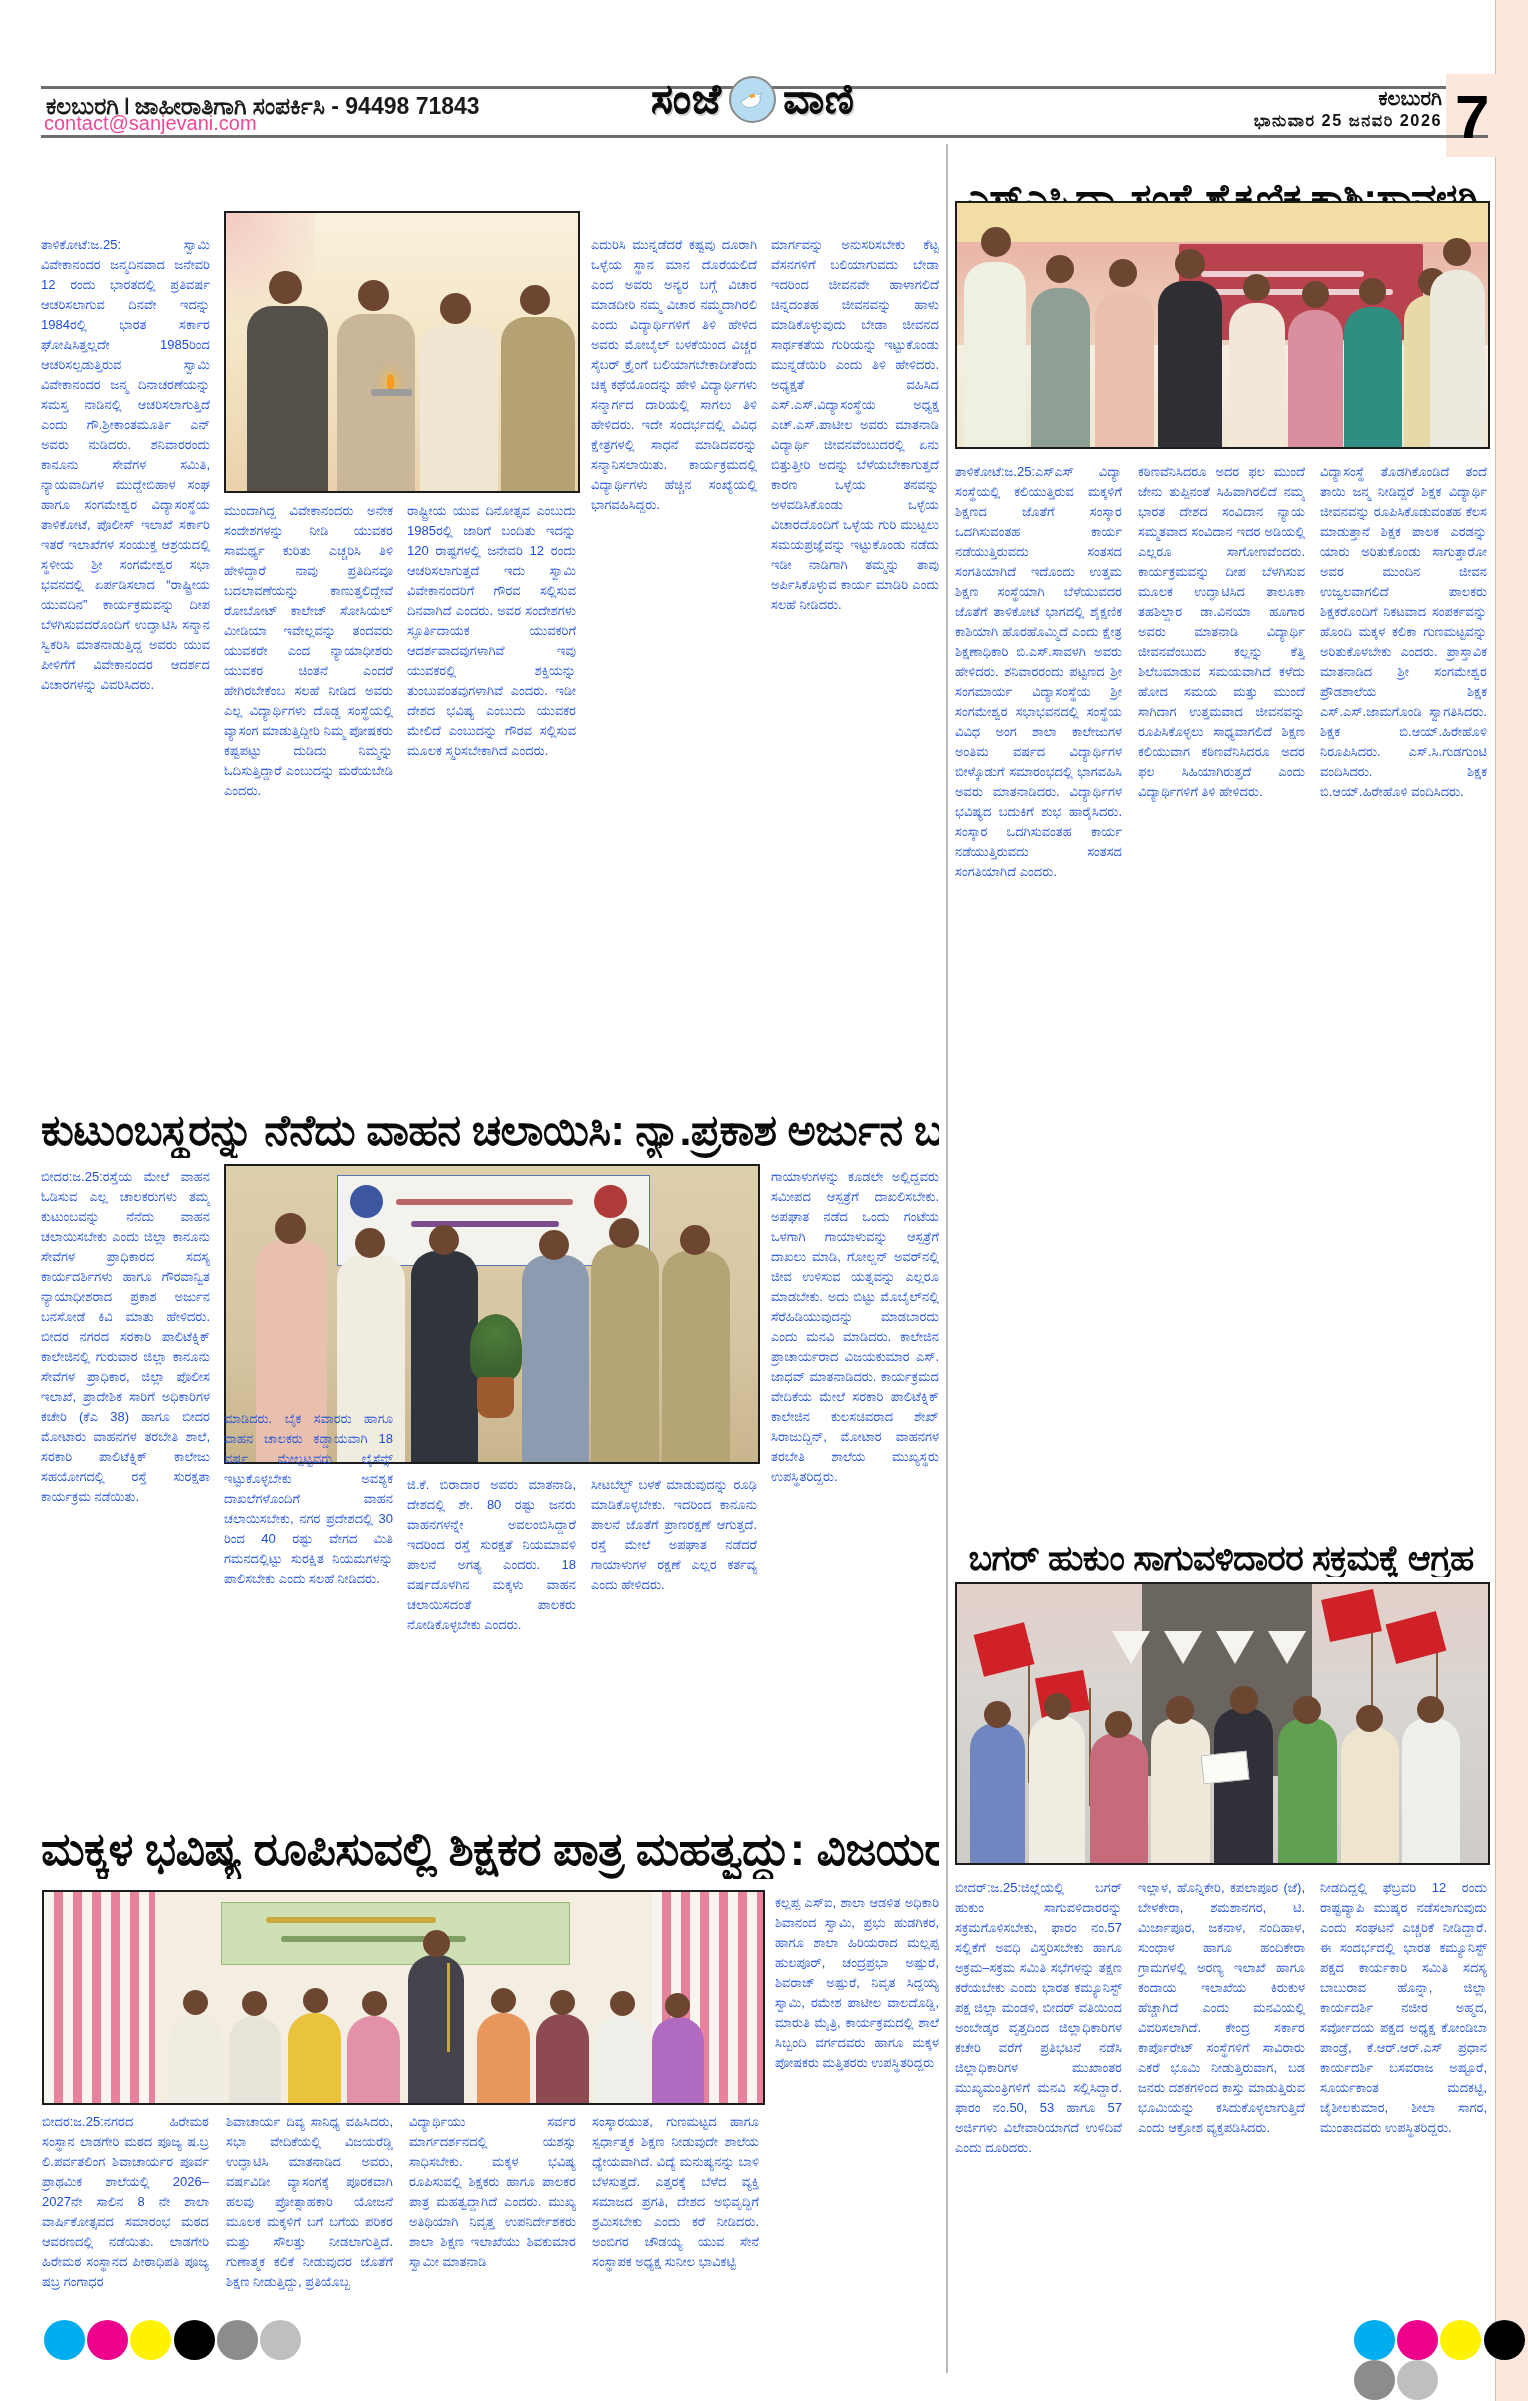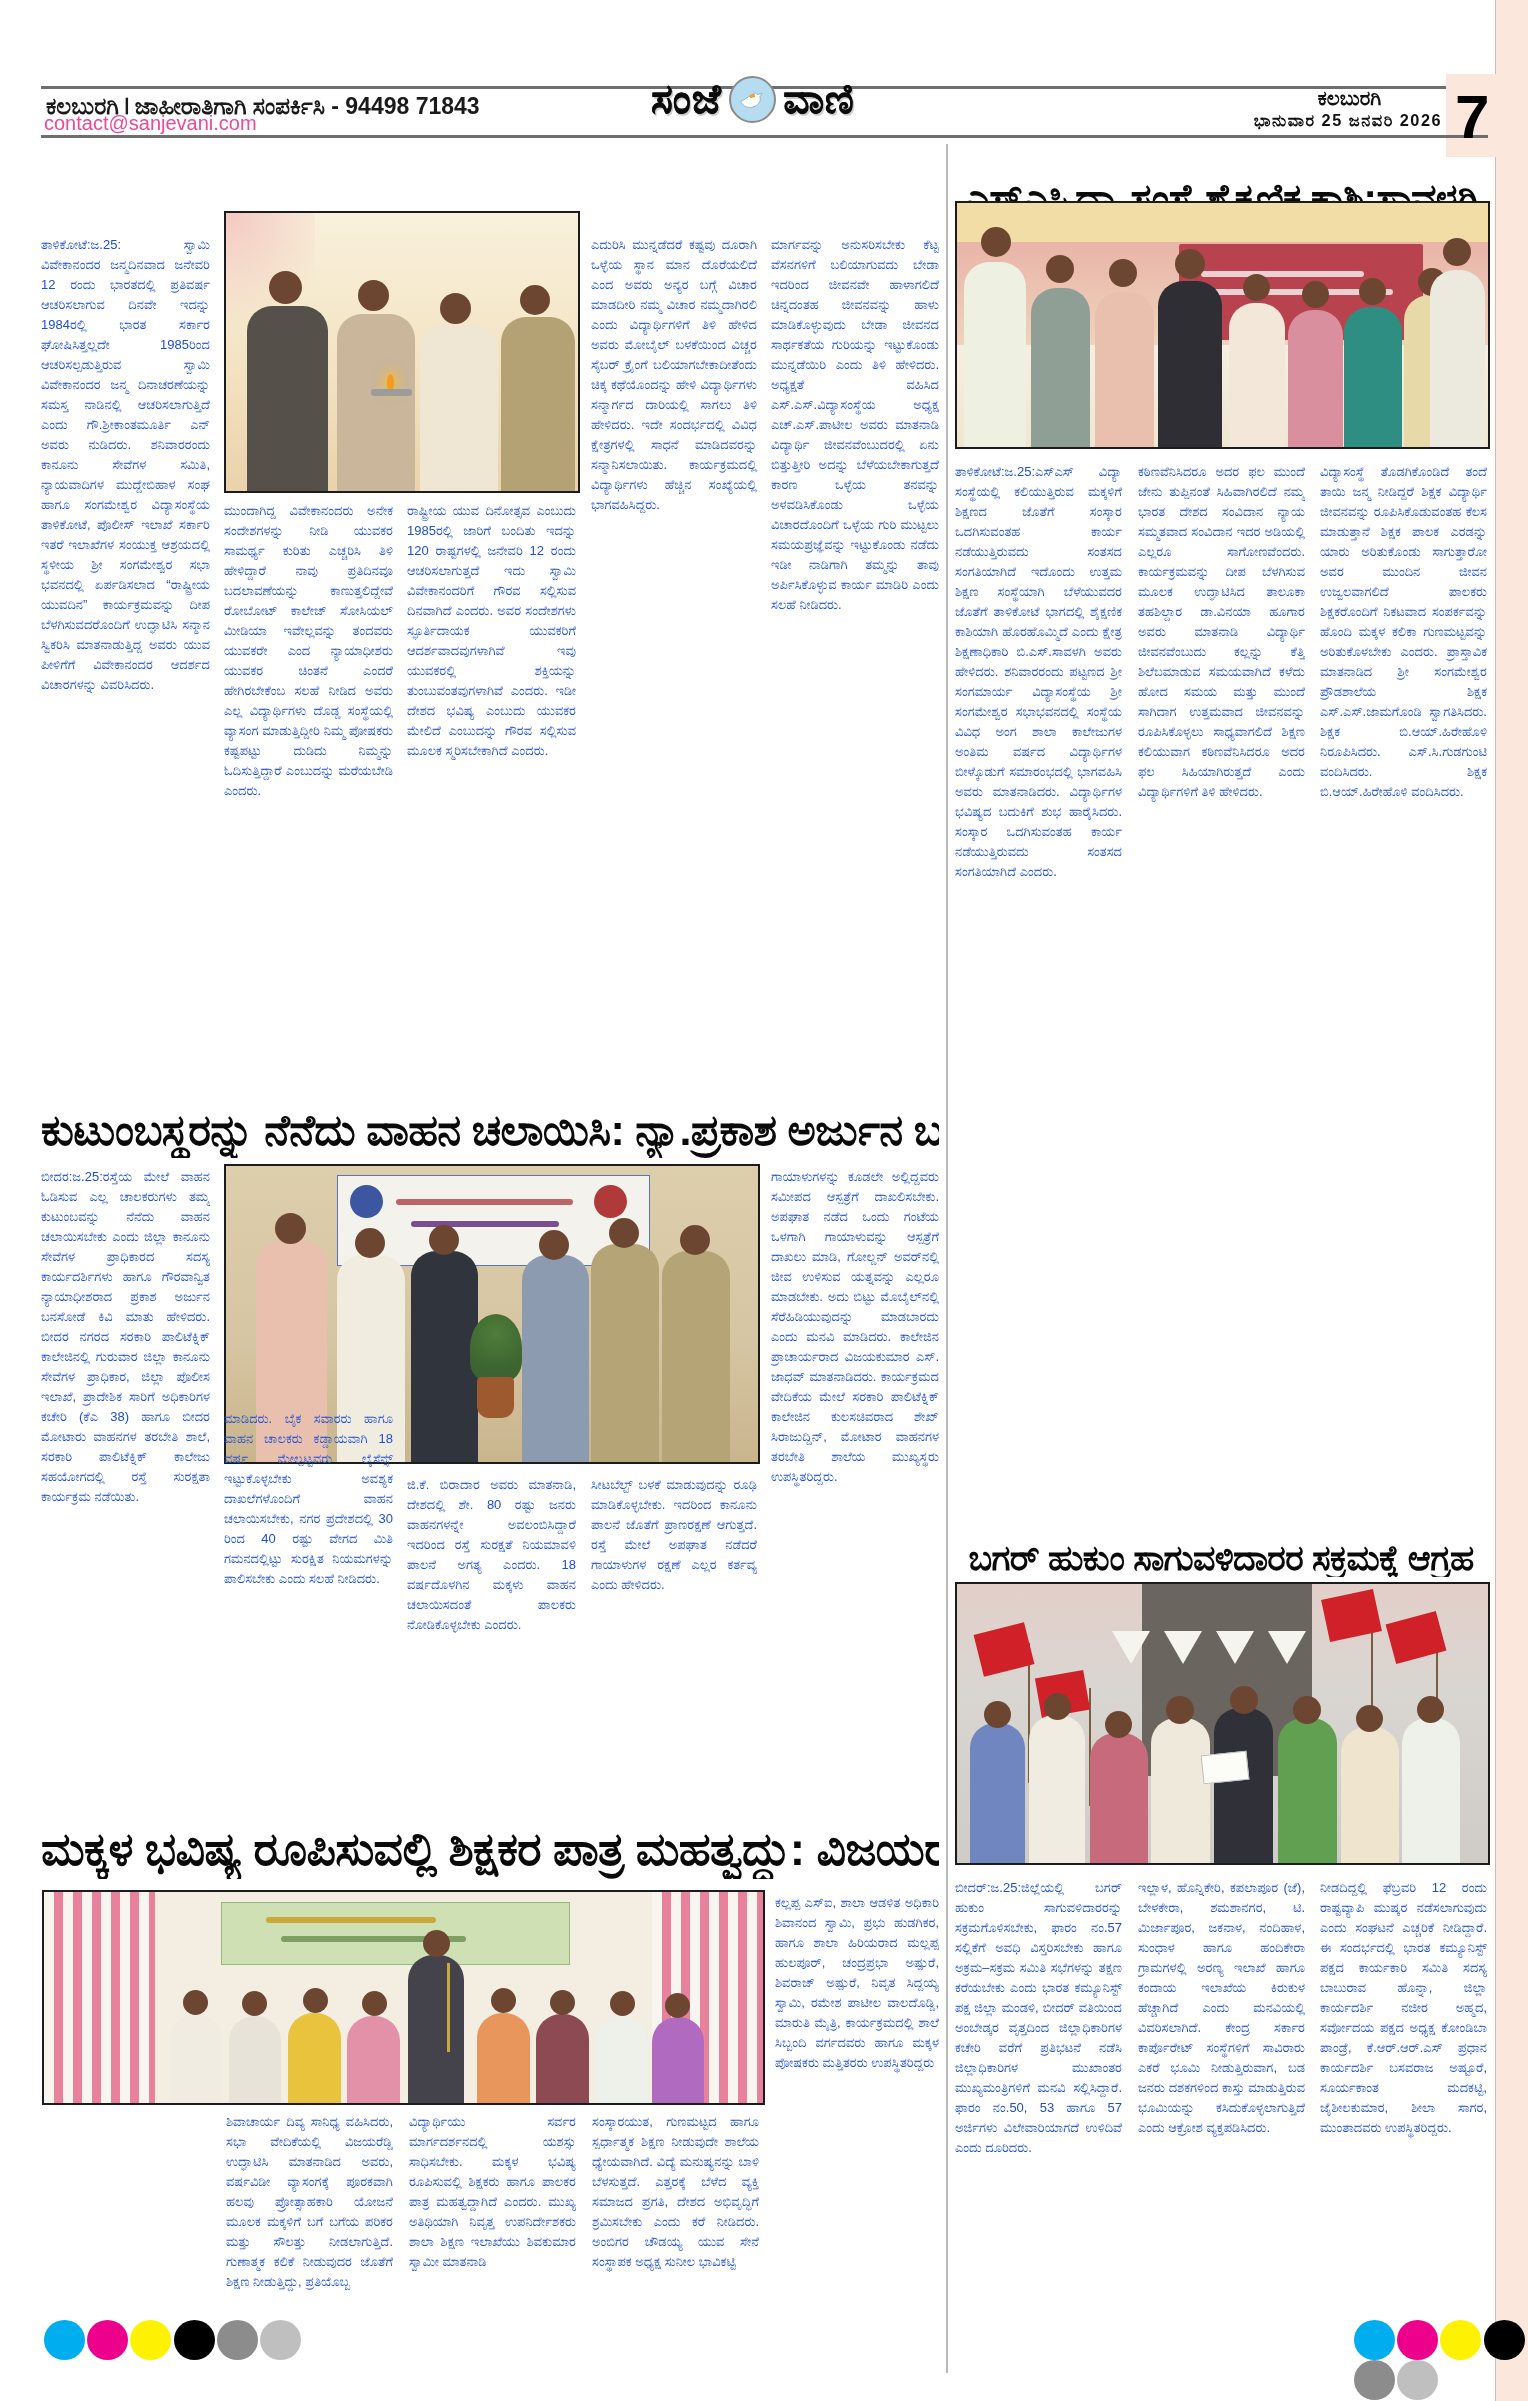--- a/index.html
+++ b/index.html
@@ -54,21 +54,21 @@
     <span class="mast-word">ಸಂಜೆ</span>
     <span class="dove-circle">
       <svg width="30" height="30" viewBox="0 0 24 24">
         <path d="M3 13c3-.5 5-4 8.5-4.2.6-2.6 3.4-3 4.6-1.2l4-.8-1.8 2.6c1.6 5.4-3.6 8.6-8.3 8.6-2.9 0-5.8-1.8-7-5z" fill="#ffffff" stroke="#7aa8c0" stroke-width=".6"></path>
         <rect x="10.2" y="7.4" width="4.2" height="2.8" fill="#f2a13c" transform="rotate(-12 12 8.8)"></rect>
       </svg>
     </span>
     <span class="mast-word">ವಾಣಿ</span>
   </div>
 
-  <div class="abs hdr-right1" style="left:1257px;top:87px;width:185px;text-align:center;">ಕಲಬುರಗಿ</div>
+  <div class="abs hdr-right1" style="left:1257px;top:87px;width:185px;">ಕಲಬುರಗಿ</div>
   <div class="abs hdr-right2" style="left:1198px;top:111px;width:244px;">ಭಾನುವಾರ 25 ಜನವರಿ 2026</div>
   <div class="abs pagenum" style="left:1455px;top:86px;">7</div>
 
   <div class="divider-v" style="left:946px;top:144px;height:2229px;"></div>
 
 
   <div class="photo" style="left:224px;top:211px;width:352px;height:278px;">
     <div class="abs" style="left:0;top:0;width:100%;height:100%;background:linear-gradient(180deg,#f9f1dd 0%,#f3e3c2 55%,#ead2ab 100%);"></div>
     <div class="abs" style="left:0;top:0;width:89px;height:133px;background:radial-gradient(circle at 0 0,#f3c9c2,transparent 70%);"></div>
     <div class="fig" style="left:21px;width:81px;height:185px;background:#56504a;"></div>
@@ -174,20 +174,21 @@
     <div class="fig" style="left:433px;width:53px;height:90px;background:#e8965c;"></div>
     <div class="head" style="left:447px;top:96px;width:25px;height:25px;"></div>
     <div class="fig" style="left:492px;width:53px;height:89px;background:#8d4a52;"></div>
     <div class="head" style="left:506px;top:98px;width:25px;height:25px;"></div>
     <div class="fig" style="left:551px;width:53px;height:87px;background:#eef0ea;"></div>
     <div class="head" style="left:566px;top:99px;width:25px;height:25px;"></div>
     <div class="fig" style="left:608px;width:52px;height:86px;background:#b06ac0;"></div>
     <div class="head" style="left:621px;top:101px;width:25px;height:25px;"></div>
   </div>
 
+  <div class="col" style="left:42px;top:2112px;width:167px;height:204px;">ಬೀದರ:ಜ.25:ನಗರದ ಹಿರೇಮಠ ಸಂಸ್ಥಾನ ಲಾಡಗೇರಿ ಮಠದ ಪೂಜ್ಯ ಷ.ಬ್ರ ಲಿ.ಪರ್ವತಲಿಂಗ ಶಿವಾಚಾರ್ಯರ ಪೂರ್ವ ಪ್ರಾಥಮಿಕ ಶಾಲೆಯಲ್ಲಿ 2026–2027ನೇ ಸಾಲಿನ 8 ನೇ ಶಾಲಾ ವಾರ್ಷಿಕೋತ್ಸವದ ಸಮಾರಂಭ ಮಠದ ಆವರಣದಲ್ಲಿ ನಡೆಯಿತು. ಲಾಡಗೇರಿ ಹಿರೇಮಠ ಸಂಸ್ಥಾನದ ಪೀಠಾಧಿಪತಿ ಪೂಜ್ಯ ಷಬ್ರ ಗಂಗಾಧರ</div>
   <div class="col" style="left:226px;top:2112px;width:167px;height:204px;">ಶಿವಾಚಾರ್ಯ ದಿವ್ಯ ಸಾನಿಧ್ಯ ವಹಿಸಿದರು, ಸಭಾ ವೇದಿಕೆಯಲ್ಲಿ ವಿಜಯರೆಡ್ಡಿ ಉದ್ಘಾಟಿಸಿ ಮಾತನಾಡಿದ ಅವರು, ವರ್ಷವಿಡೀ ವ್ಯಾಸಂಗಕ್ಕೆ ಪೂರಕವಾಗಿ ಹಲವು ಪ್ರೋತ್ಸಾಹಕಾರಿ ಯೋಜನೆ ಮೂಲಕ ಮಕ್ಕಳಿಗೆ ಬಗೆ ಬಗೆಯ ಪರಿಕರ ಮತ್ತು ಸೌಲತ್ತು ನೀಡಲಾಗುತ್ತಿದೆ. ಗುಣಾತ್ಮಕ ಕಲಿಕೆ ನೀಡುವುದರ ಜೊತೆಗೆ ಶಿಕ್ಷಣ ನೀಡುತ್ತಿದ್ದು, ಪ್ರತಿಯೊಬ್ಬ</div>
   <div class="col" style="left:409px;top:2112px;width:167px;height:204px;">ವಿದ್ಯಾರ್ಥಿಯು ಸರ್ವರ ಮಾರ್ಗದರ್ಶನದಲ್ಲಿ ಯಶಸ್ಸು ಸಾಧಿಸಬೇಕು. ಮಕ್ಕಳ ಭವಿಷ್ಯ ರೂಪಿಸುವಲ್ಲಿ ಶಿಕ್ಷಕರು ಹಾಗೂ ಪಾಲಕರ ಪಾತ್ರ ಮಹತ್ವದ್ದಾಗಿದೆ ಎಂದರು. ಮುಖ್ಯ ಅತಿಥಿಯಾಗಿ ನಿವೃತ್ತ ಉಪನಿರ್ದೇಶಕರು ಶಾಲಾ ಶಿಕ್ಷಣ ಇಲಾಖೆಯು ಶಿವಕುಮಾರ ಸ್ವಾಮೀ ಮಾತನಾಡಿ</div>
   <div class="col" style="left:592px;top:2112px;width:167px;height:204px;">ಸಂಸ್ಕಾರಯುತ, ಗುಣಮಟ್ಟದ ಹಾಗೂ ಸ್ಪರ್ಧಾತ್ಮಕ ಶಿಕ್ಷಣ ನೀಡುವುದೇ ಶಾಲೆಯ ಧ್ಯೇಯವಾಗಿದೆ. ವಿದ್ಯೆ ಮನುಷ್ಯನನ್ನು ಬಾಳಿ ಬೆಳಸುತ್ತದೆ. ಎತ್ತರಕ್ಕೆ ಬೆಳೆದ ವ್ಯಕ್ತಿ ಸಮಾಜದ ಪ್ರಗತಿ, ದೇಶದ ಅಭಿವೃದ್ಧಿಗೆ ಶ್ರಮಿಸಬೇಕು ಎಂದು ಕರೆ ನೀಡಿದರು. ಅಂಬಿಗರ ಚೌಡಯ್ಯ ಯುವ ಸೇನೆ ಸಂಸ್ಥಾಪಕ ಅಧ್ಯಕ್ಷ ಸುನೀಲ ಭಾವಿಕಟ್ಟಿ</div>
   <div class="col" style="left:775px;top:1893px;width:164px;height:423px;">ಕಲ್ಲಪ್ಪ ಎಸ್ಐ, ಶಾಲಾ ಆಡಳಿತ ಅಧಿಕಾರಿ ಶಿವಾನಂದ ಸ್ವಾಮಿ, ಪ್ರಭು ಹುಡಗಿಕರ, ಹಾಗೂ ಶಾಲಾ ಹಿರಿಯರಾದ ಮಲ್ಲಪ್ಪ ಹುಲಪೂರ್, ಚಂದ್ರಪ್ರಭಾ ಅಷ್ಪುರೆ, ಶಿವರಾಜ್ ಅಷ್ಪುರೆ, ನಿವೃತ ಸಿದ್ದಯ್ಯ ಸ್ವಾಮಿ, ರಮೇಶ ಪಾಟೀಲ ವಾಲದೊಡ್ಡಿ, ಮಾರುತಿ ಮೈತ್ರಿ, ಕಾರ್ಯಕ್ರಮದಲ್ಲಿ ಶಾಲೆ ಸಿಬ್ಬಂದಿ ವರ್ಗದವರು ಹಾಗೂ ಮಕ್ಕಳ ಪೋಷಕರು ಮತ್ತಿತರರು ಉಪಸ್ಥಿತರಿದ್ದರು</div>
 
   <div class="abs headline" style="left:955px;top:1539px;width:532px;font-size:35px;line-height:38px;">ಬಗರ್ ಹುಕುಂ ಸಾಗುವಳಿದಾರರ ಸಕ್ರಮಕ್ಕೆ ಆಗ್ರಹ</div>
 
   <div class="photo" style="left:955px;top:1582px;width:531px;height:279px;">
     <div class="abs" style="left:0;top:0;width:100%;height:100%;background:linear-gradient(180deg,#e3cfc9 0%,#d9d6d2 40%,#cfccc8 100%);"></div>
     <div class="abs" style="left:185px;top:0;width:170px;height:192px;background:#6b6560;"></div>

